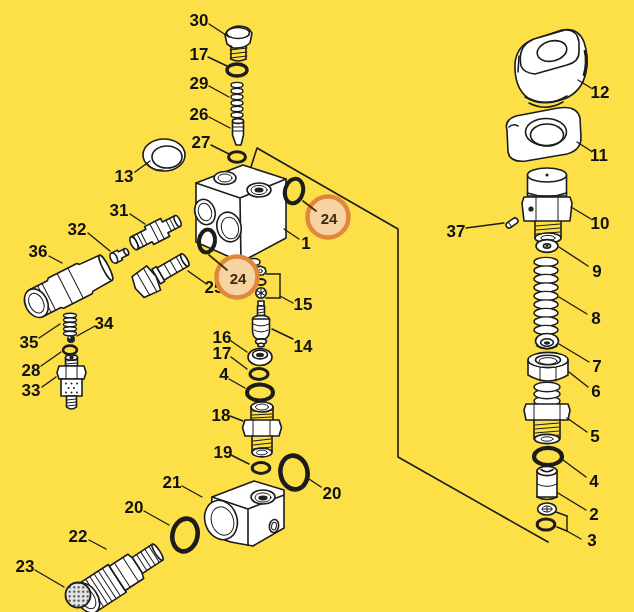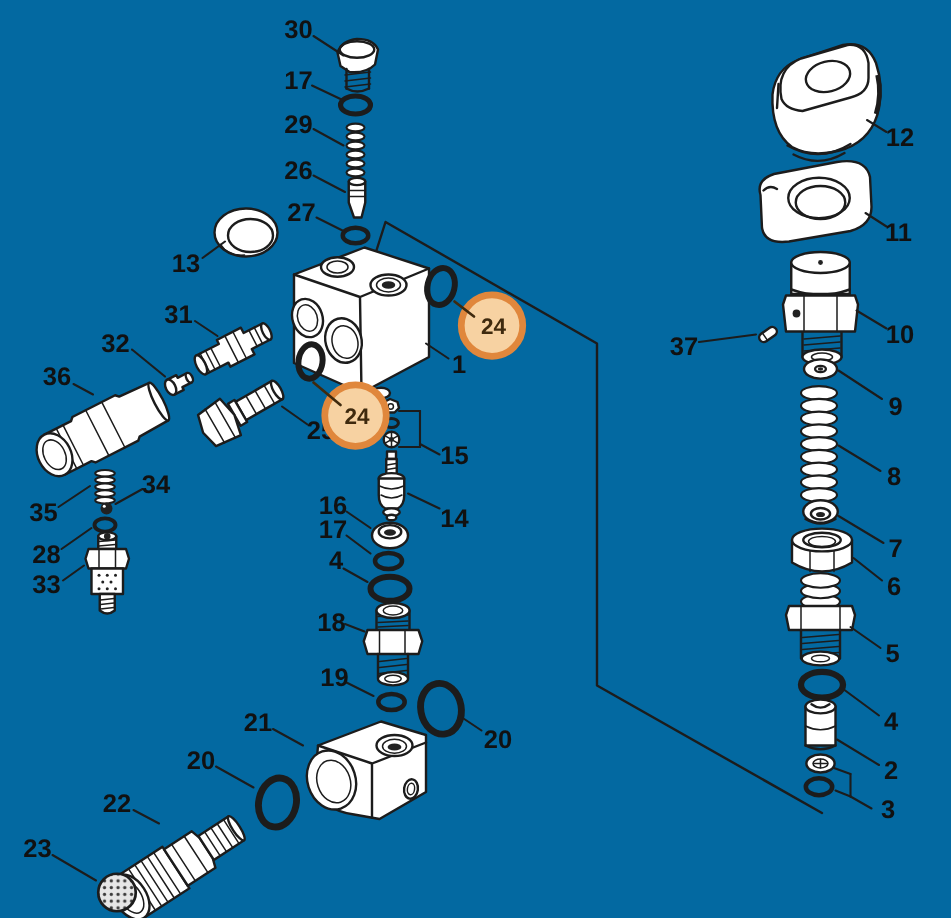--- a/index.html
+++ b/index.html
@@ -1,16 +1,16 @@
 <!DOCTYPE html>
 <html><head>
 <meta charset="utf-8">
 <style>
   html,body{margin:0;padding:0;background:#ffffff;}
-  #stage{position:relative;width:634px;height:612px;background:#0369a1;overflow:hidden;}
+  #stage{position:relative;width:634px;height:612px;background:#fde047;overflow:hidden;}
   svg{display:block;}
   .ln{fill:none;stroke:#1c1c1c;stroke-width:1.6;stroke-linecap:round;stroke-linejoin:round;}
   .fw{fill:#ffffff;stroke:#1c1c1c;stroke-width:1.6;stroke-linecap:round;stroke-linejoin:round;}
   .th{fill:none;stroke:#1c1c1c;stroke-width:1;stroke-linecap:round;}
   .or{fill:none;stroke:#1c1c1c;}
   .sp{fill:#ffffff;stroke:#1c1c1c;stroke-width:1.4;}
   .dk{fill:#222222;stroke:none;}
   .leader{stroke:#1c1c1c;stroke-width:1.4;fill:none;stroke-linecap:round;}
   .callout-text{font-family:"Liberation Sans",sans-serif;font-weight:bold;font-size:17px;fill:#111111;}
   .hl-text{font-family:"Liberation Sans",sans-serif;font-weight:bold;font-size:15px;}

